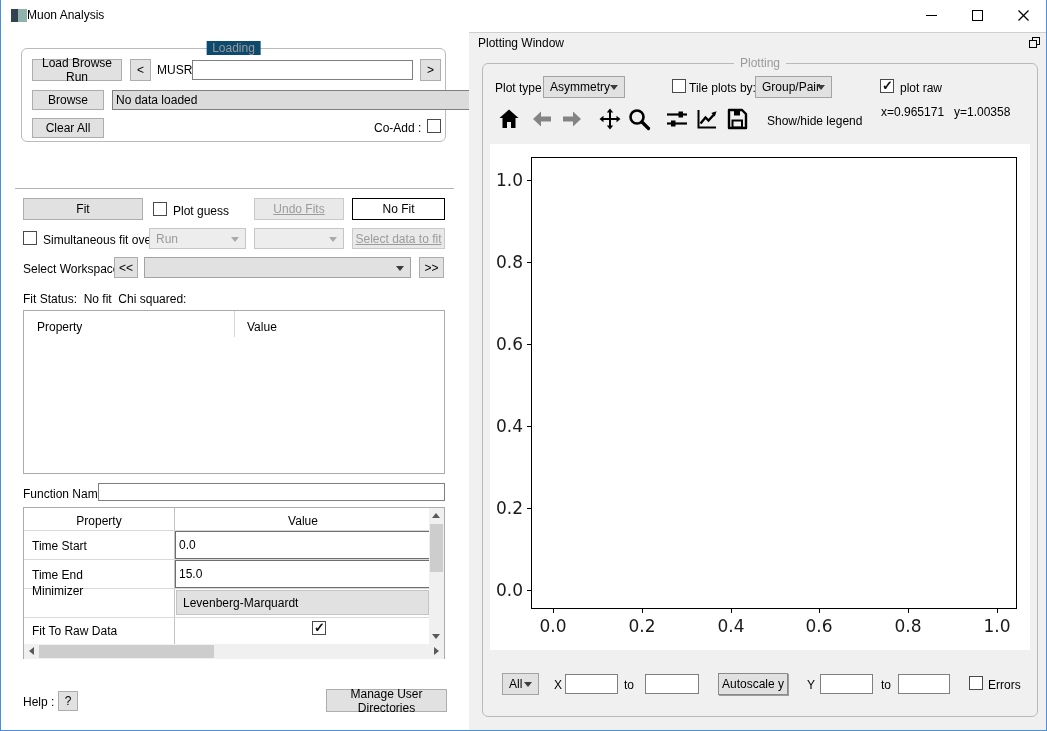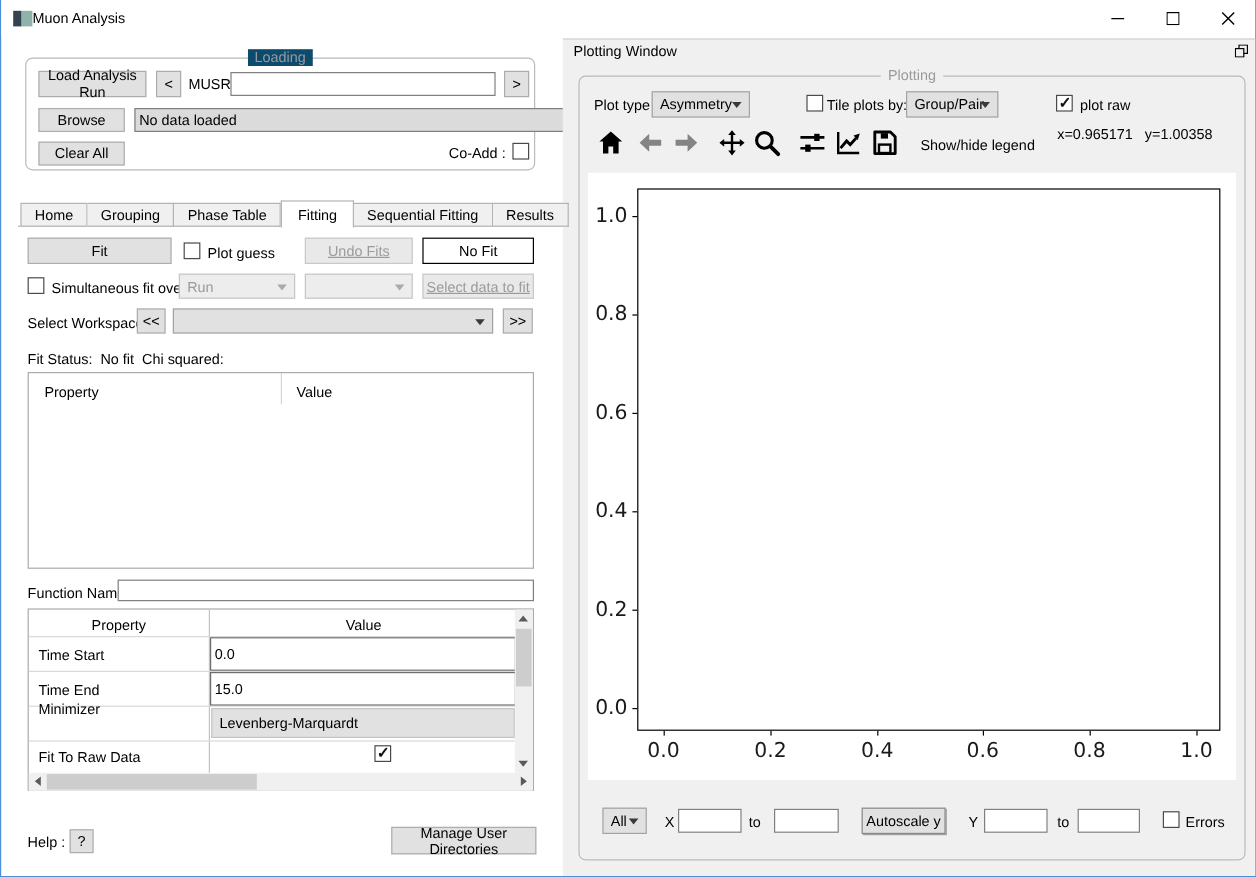--- a/index.html
+++ b/index.html
@@ -85,41 +85,33 @@
           <svg width="11" height="11" viewBox="0 0 11 11">
             <line x1="0.5" y1="0.5" x2="10.5" y2="10.5" stroke="#000" stroke-width="1.2"></line>
             <line x1="10.5" y1="0.5" x2="0.5" y2="10.5" stroke="#000" stroke-width="1.2"></line>
           </svg>
         </span>
     </span>
   </div>
 
   <div class="groupbox" style="left:20px; top:48px; width:425px; height:94px;">
     <span class="glegend" style="background:#0c4a6e;">Loading</span>
-    <button class="btn" style="left:10px; top:10px; width:90px; height:22px;">Load Analysis Run</button>
+    <button class="btn" style="left:10px; top:10px; width:90px; height:22px;">Load Browse Run</button>
     <button class="btn" style="left:108px; top:10px; width:21px; height:22px;">&lt;</button>
     <span class="lbl" style="left:135px; top:14px;">MUSR</span>
     <input class="inp" style="left: 170px; top: 11px; width: 221px; height: 20px;" value="">
     <button class="btn" style="left:398px; top:10px; width:21px; height:22px;">&gt;</button>
     <button class="btn" style="left:10px; top:41px; width:72px; height:20px;">Browse</button>
     <div class="inp" style="left:90px; top:41px; width:375px; height:20px; background:#dbdbdb; line-height:18px;">No data loaded</div>
     <button class="btn" style="left:10px; top:69px; width:72px; height:20px;">Clear All</button>
     <span class="lbl" style="left:352px; top:72px;">Co-Add :</span>
     <span class="cb" style="left:405px; top:70px;"></span>
   </div>
 
   <div class="tabline"></div>
-  <div class="tabbar">
-    <span class="tab">Home</span>
-    <span class="tab">Grouping</span>
-    <span class="tab">Phase Table</span>
-    <span class="tab active">Fitting</span>
-    <span class="tab">Sequential Fitting</span>
-    <span class="tab">Results</span>
-  </div>
 
   <button class="btn" style="left:22px; top:198px; width:120px; height:22px;">Fit</button>
   <span class="cb" style="left:152px; top:202px;"></span>
   <span class="lbl" style="left:172px; top:204px;">Plot guess</span>
   <button class="btn disabled" style="left:253px; top:198px; width:90px; height:22px;">Undo Fits</button>
   <div class="btn" style="left:351px; top:198px; width:93px; height:22px; background:#fff; border:1px solid #000;">No Fit</div>
 
   <span class="cb" style="left:22px; top:231px;"></span>
   <span class="lbl" style="left:42px; top:233px;">Simultaneous fit over</span>
   <div class="combo disabled" style="left:148px; top:228px; width:97px; height:21px;">

